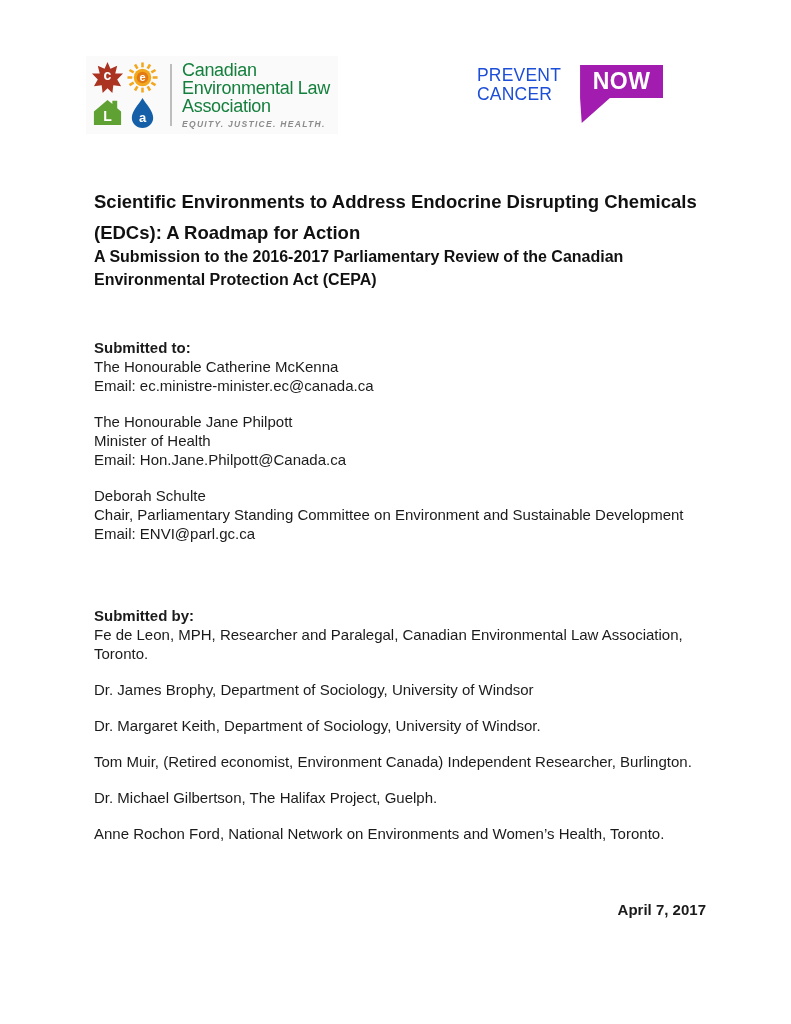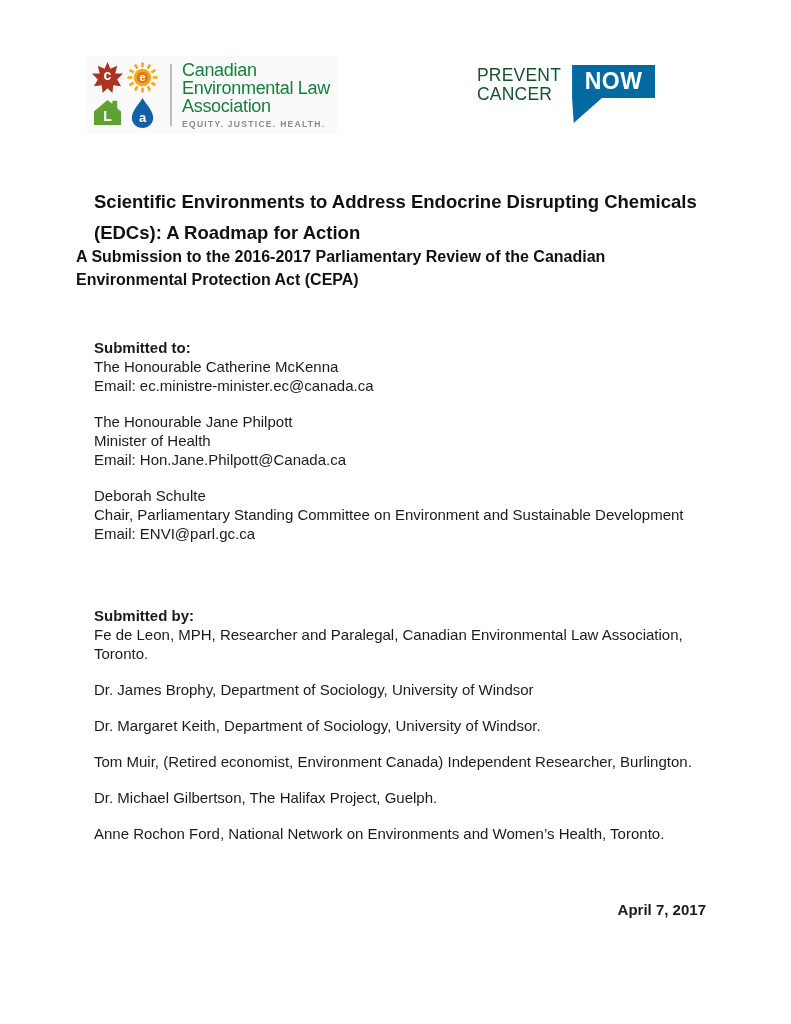--- a/index.html
+++ b/index.html
@@ -60,41 +60,42 @@
     font-size: 18px;
     line-height: 18px;
     letter-spacing: -0.3px;
   }
   .cela-tagline {
     margin-top: 4px;
     color: #8b8b8b;
     font-size: 8.5px;
     font-weight: bold;
     letter-spacing: 1.3px;
+    font-style: italic;
   }
 
   .pcn-logo {
     position: absolute;
     left: 477px;
     top: 65px;
     display: flex;
     align-items: flex-start;
   }
   .pcn-text {
-    color: #14532d;
+    color: #1d4ed8;
     font-size: 17.5px;
     line-height: 19px;
     letter-spacing: 0.2px;
-    margin-right: 11px;
+    margin-right: 19px;
     padding-top: 1px;
   }
   .pcn-bubble {
     width: 83px;
     height: 58px;
-    background: #0369a1;
+    background: #a21caf;
     clip-path: polygon(0 0, 100% 0, 100% 57%, 36% 57%, 2% 100%, 0 57%);
   }
   .pcn-now {
     height: 33px;
     display: flex;
     align-items: center;
     justify-content: center;
     color: #ffffff;
     font-weight: bold;
     font-size: 23px;
@@ -107,21 +108,21 @@
     left: 94px;
     top: 186px;
     width: 640px;
     font-size: 18.5px;
     font-weight: bold;
     line-height: 31px;
     color: #111111;
   }
   .doc-subtitle {
     position: absolute;
-    left: 76px;
+    left: 94px;
     top: 245px;
     width: 640px;
     font-size: 16px;
     font-weight: bold;
     line-height: 23px;
     color: #111111;
   }
   .body-block {
     position: absolute;
     left: 94px;

